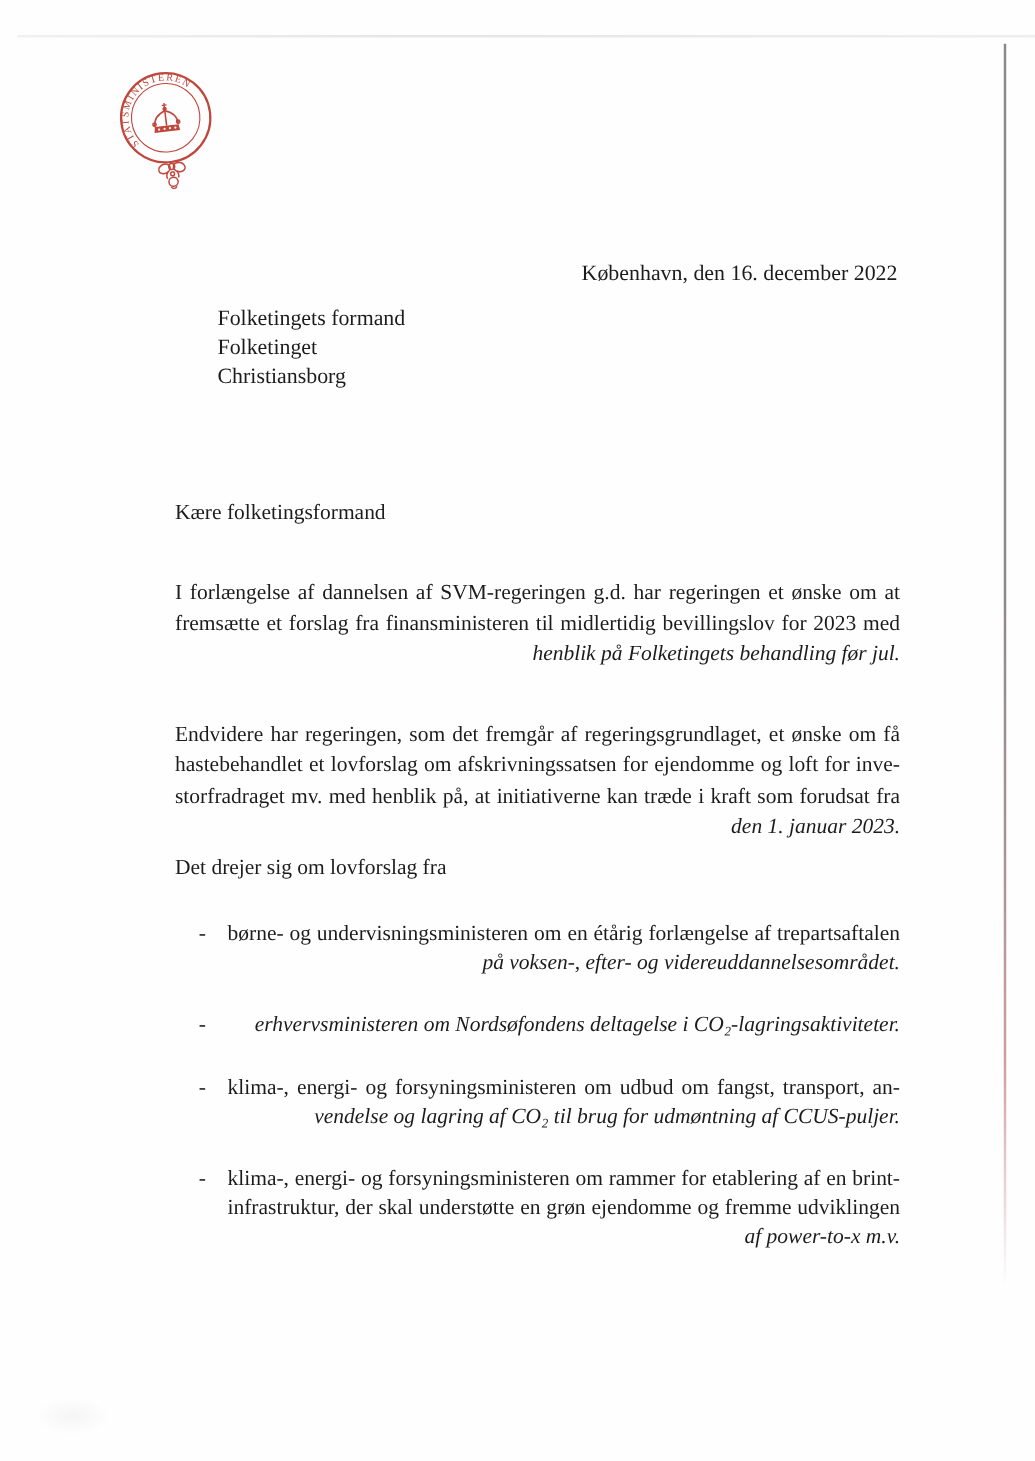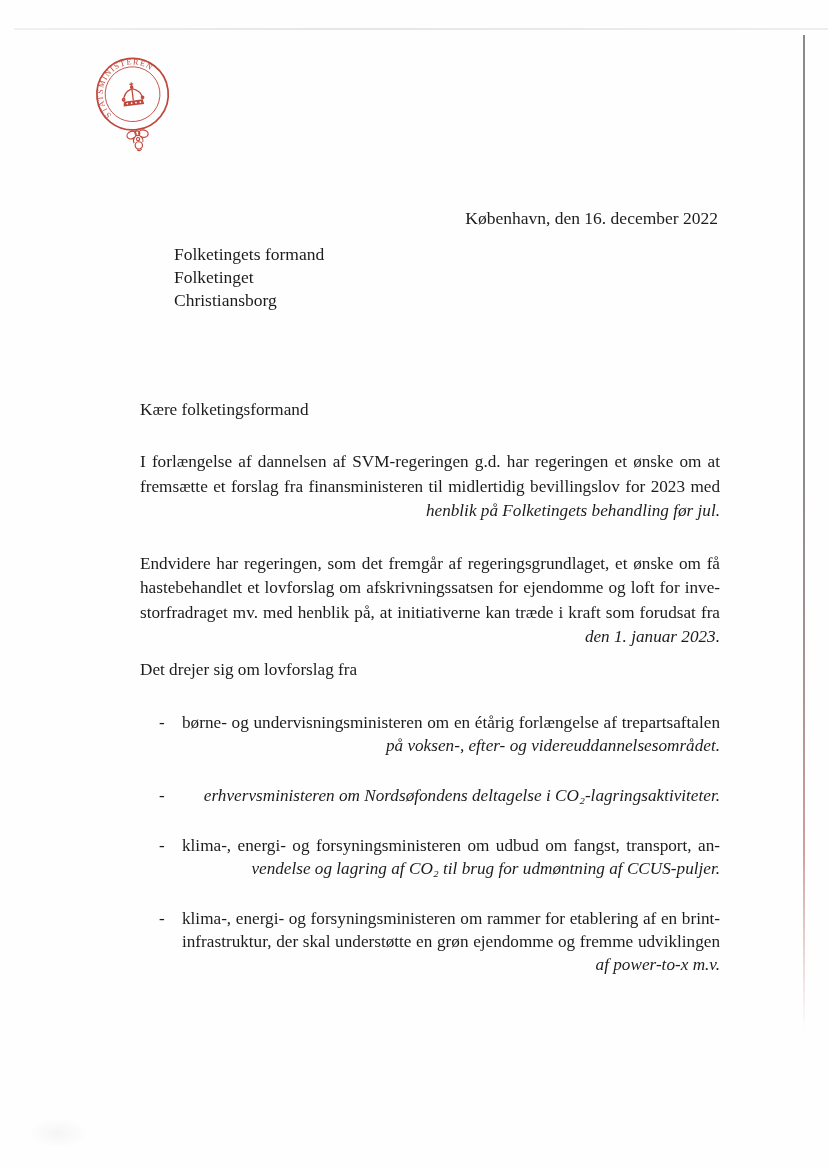--- a/index.html
+++ b/index.html
@@ -33,21 +33,21 @@
   
   .date-line {
     position: absolute; left: 138px; top: 208px; width: 580px;
     font-size: 17.5px; text-align: right;
   }
   
   .recipient { position: absolute; left: 138px; top: 243px; font-size: 17.5px; line-height: 23px; margin-left: 36px; }
   
   .body { position: absolute; left: 140px; top: 398px; width: 580px; font-size: 17.2px; }
   .salutation { line-height: 24px; }
-  .para { margin-top: 28px; line-height: 24.5px; }
+  .para { margin-top: 40px; line-height: 24.5px; }
   .jl { text-align: justify; text-align-last: justify; }
   .ll { text-align: right; font-style: italic; }
   .list-intro { margin-top: 8px; line-height: 24px; }
   .bullets { margin-top: 29px; }
   .bullet { display: flex; margin-top: 27px; }
   .bullet:first-child { margin-top: 0; }
   .bullet .marker { width: 42px; padding-left: 19px; flex: 0 0 42px; line-height: 23px; }
   .bullet .btext { flex: 1 1 auto; line-height: 23px; }
 </style>
 </head>

